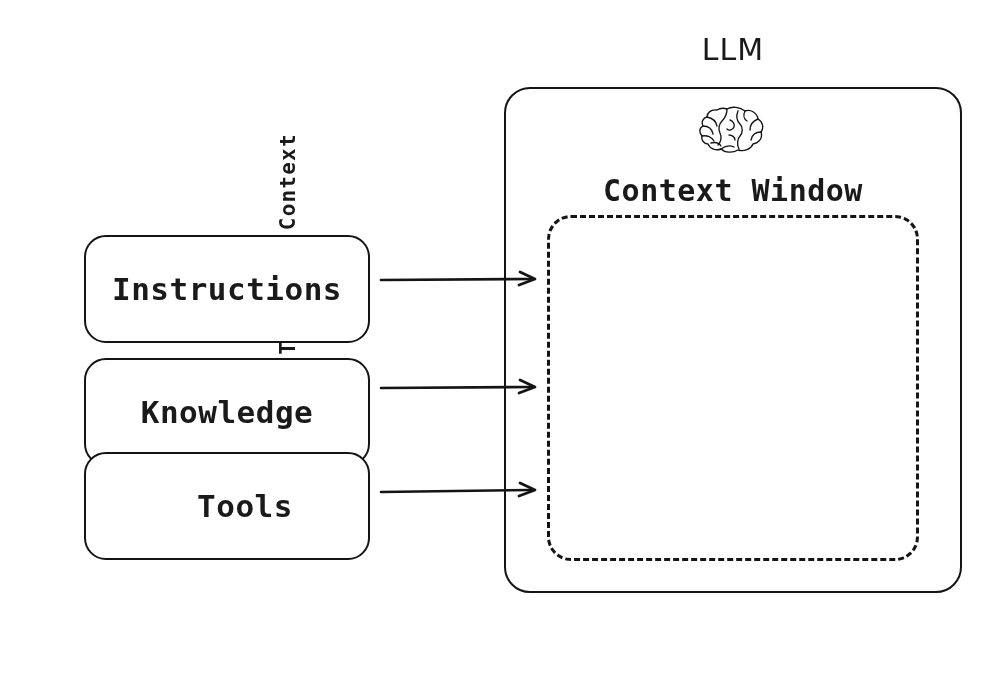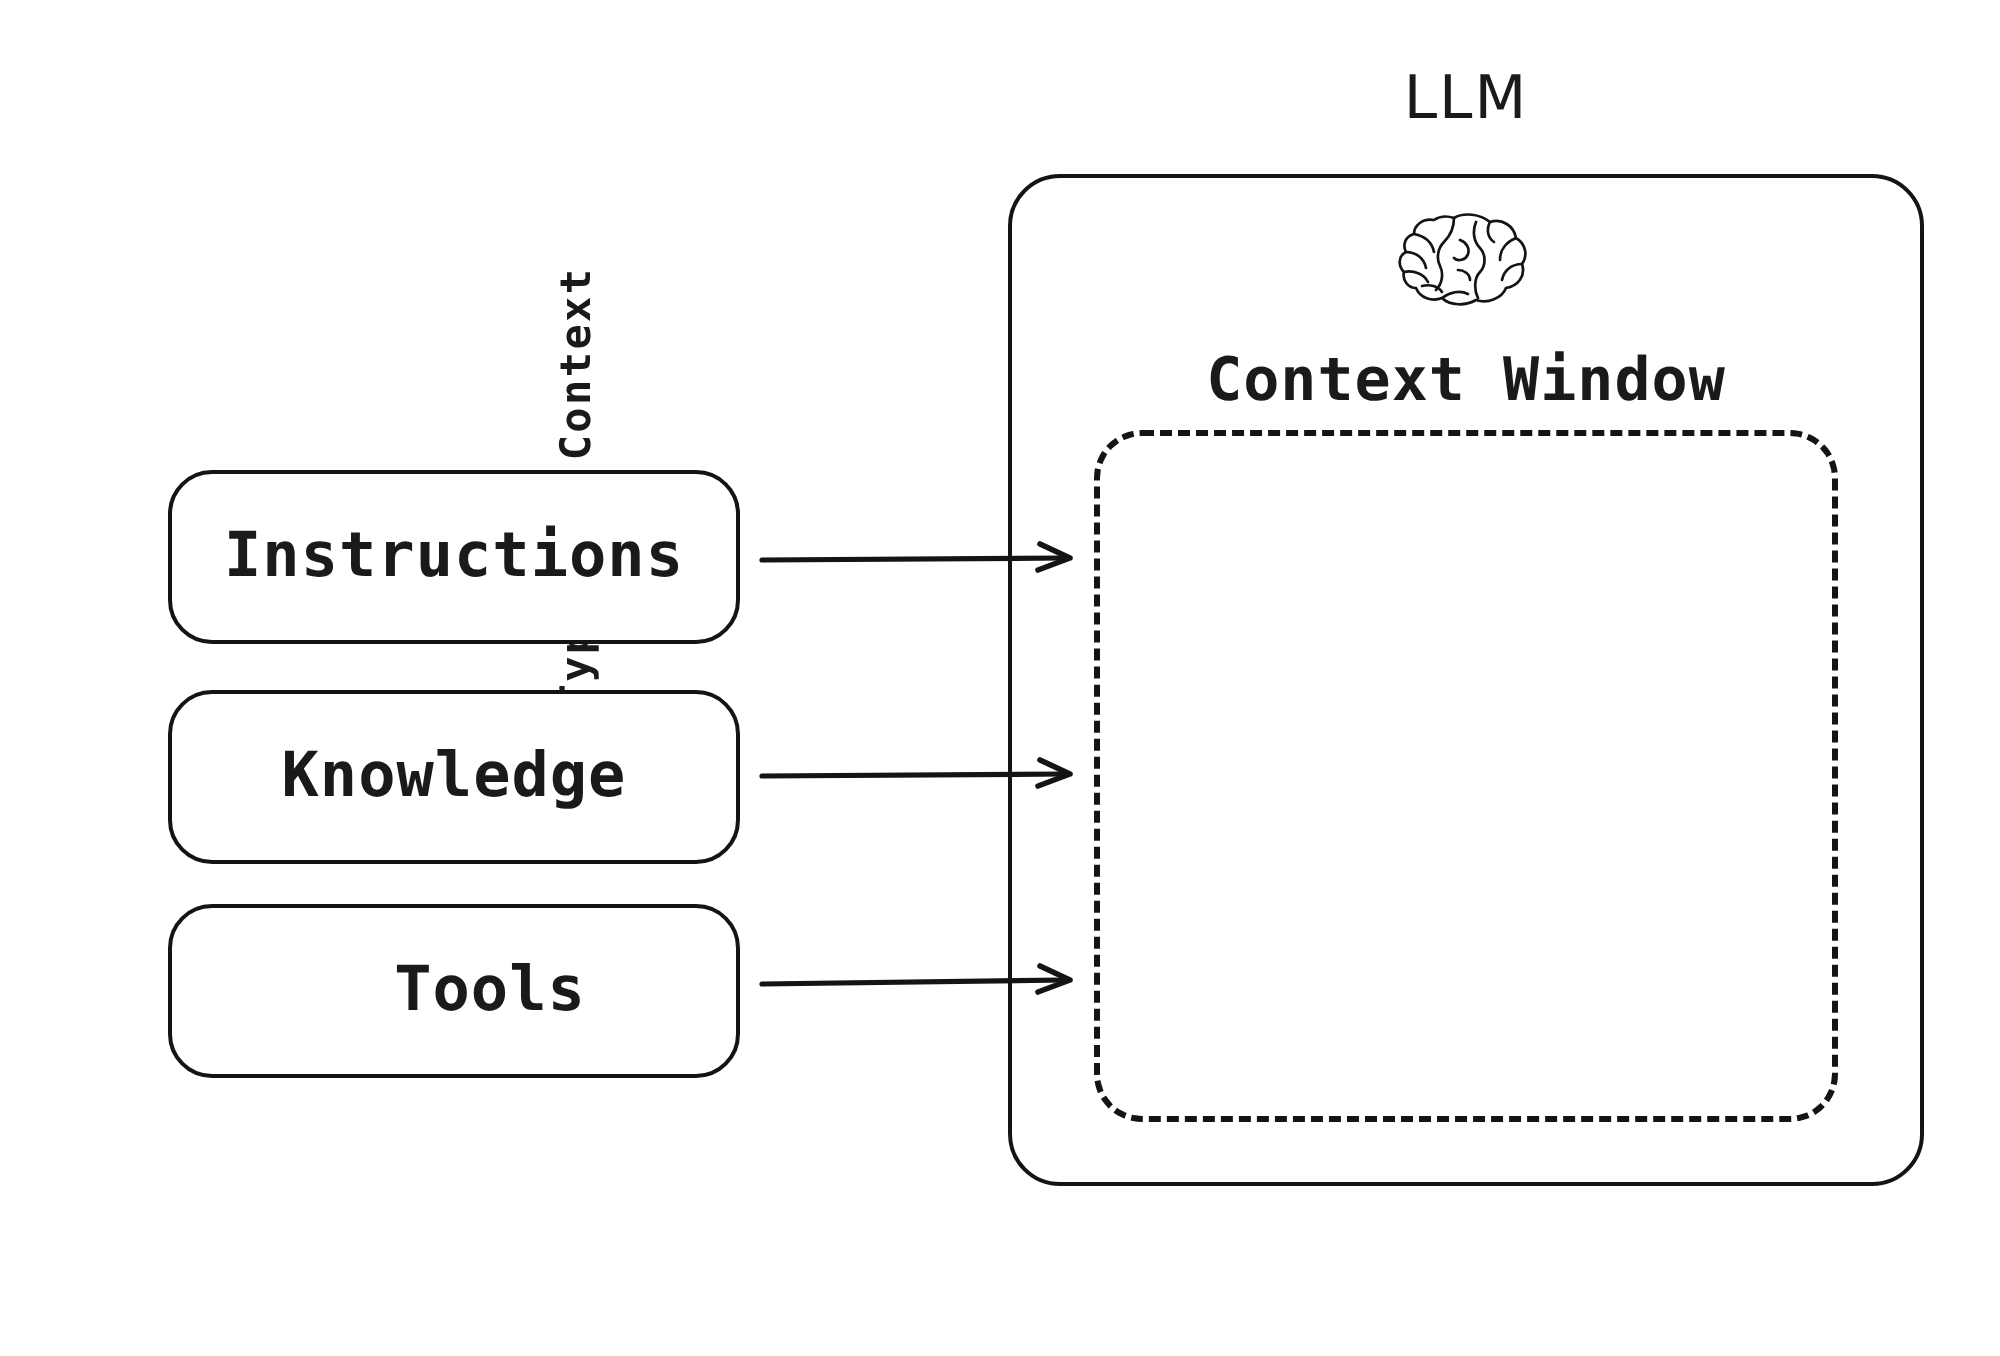--- a/index.html
+++ b/index.html
@@ -37,39 +37,39 @@
   }
   .vertical-label-inner {
     transform: translate(-118px, 268px);
   }
 
   
   .ctx-box {
     position: absolute;
     left: 84px;
     width: 286px;
-    height: 87px;
+    height: 108px;
     border: 2.6px solid #141414;
     border-radius: 22px;
     background: #ffffff;
     display: flex;
     align-items: center;
     justify-content: center;
     box-sizing: border-box;
   }
   .ctx-box-label {
     font-family: "DejaVu Sans Mono", monospace;
     font-weight: 700;
     font-size: 31px;
     letter-spacing: 0.5px;
     line-height: 1;
     white-space: nowrap;
   }
   #ctx-box-0 { top: 235px; }
-  #ctx-box-1 { top: 345px; }
+  #ctx-box-1 { top: 358px; }
   #ctx-box-2 { top: 452px; padding-left: 36px; }
 
   
   .arrow-svg {
     position: absolute;
     left: 380px;
     width: 170px;
     height: 24px;
     overflow: visible;
   }

